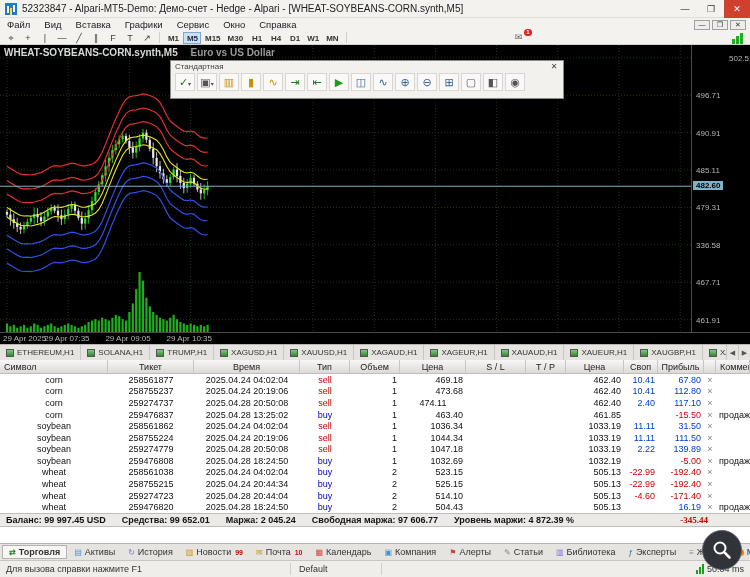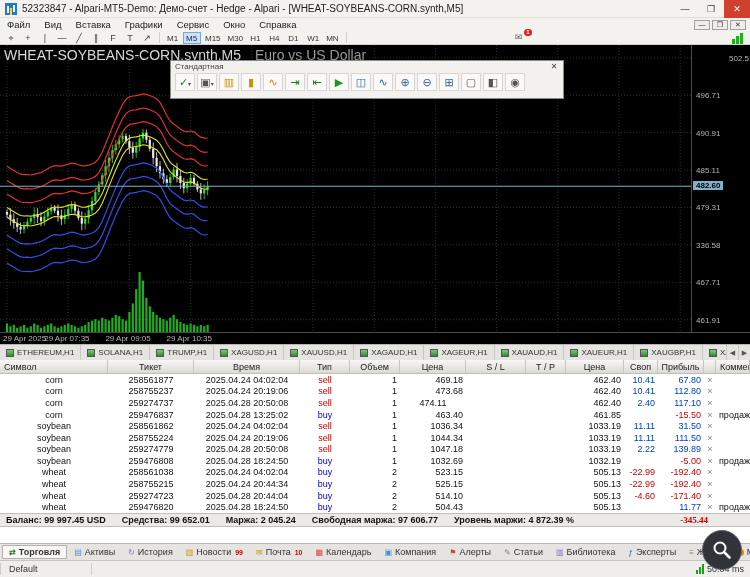--- a/index.html
+++ b/index.html
@@ -23,33 +23,33 @@
   .menu-item { padding:0 7px; line-height:13px; }
   .mdi-controls { margin-left:auto; display:flex; gap:2px; padding-right:4px; }
   .mdi-btn { width:16px; height:10px; border:1px solid #9a98f4; border-color:#a0a0a0; background:#efedea;
              font-size:7px; line-height:8px; text-align:center; color:#333; }
 
   
   .toolbarbar { position:absolute; left:0; top:31px; width:750px; height:14px; background:#f4f2ef;
                 border-bottom:1px solid #d4d2ce; display:flex; align-items:center; gap:1px; padding:0 3px; z-index:10; }
   .tb-icon { width:16px; height:12px; text-align:center; line-height:12px; font-size:9px; color:#444; }
   .tb-sep { width:1px; height:11px; background:#d0cecb; margin:0 3px; }
-  .tf-btn { min-width:18px; padding:0 2px; height:12px; font-size:8px; font-weight:normal; color:#333;
-            text-align:left; line-height:11px; border:1px solid transparent; }
+  .tf-btn { min-width:18px; padding:0 2px; height:12px; font-size:8px; font-weight:bold; color:#333;
+            text-align:right; line-height:11px; border:1px solid transparent; }
   .tf-btn.active { background:#cfe0f5; border-color:#7da7d8; color:#102a4a; }
   .mail-wrap { position:relative; margin-left:160px; width:16px; height:12px; text-align:center; font-size:9px; color:#555; }
   .mail-badge { position:absolute; top:-3px; right:-5px; background:#e02020; color:#fff; font-size:6px;
                 line-height:7px; padding:0 2px; border-radius:4px; font-weight:bold; }
   .market-bars { margin-left:auto; display:flex; align-items:flex-end; gap:1px; height:12px; padding-right:4px; }
   .market-bars i { display:block; width:3px; background:#1fae1f; }
   .market-bars i:nth-child(1){height:5px;} .market-bars i:nth-child(2){height:8px;} .market-bars i:nth-child(3){height:11px;}
 
   
   .chart-region { position:absolute; left:0; top:45px; width:750px; height:299px; background:#000; }
-  .chart-label { position:absolute; left:4px; top:2px; font-size:14px; color:#d8d8d8; z-index:3; white-space:nowrap; }
+  .chart-label { position:absolute; left:4px; top:2px; font-size:10px; color:#d8d8d8; z-index:3; white-space:nowrap;font-weight:bold; }
   .chart-label .desc { color:#9a9a9a; margin-left:10px; }
   #plot-svg { position:absolute; left:0; top:0; z-index:1; }
   .price-axis { position:absolute; left:691px; top:0; width:59px; height:287px; border-left:1px solid #4a4a4a; z-index:2; }
   .pa-label { position:absolute; left:4px; font-size:8px; color:#b4b4b4; }
   .price-tag { position:absolute; left:1px; font-size:8px; background:#7fb2c8; color:#000; padding:0 3px; font-weight:bold; }
   .time-axis { position:absolute; left:0; top:287px; width:750px; height:12px; background:#000;
                border-top:1px solid #4a4a4a; z-index:2; }
   .ta-label { position:absolute; top:1px; font-size:8px; color:#b4b4b4; white-space:nowrap; }
 
   
@@ -673,21 +673,21 @@
       <span class="tcell al-l" style="width: 108px;">wheat</span>
       <span class="tcell al-l" style="width: 86px;">259476820</span>
       <span class="tcell al-l" style="width: 106px;">2025.04.28 18:24:50</span>
       <span class="tcell al-l buy" style="width: 50px;">buy</span>
       <span class="tcell al-r" style="width: 50px;">2</span>
       <span class="tcell al-r" style="width: 66px;">504.43</span>
       <span class="tcell al-r" style="width: 60px;"></span>
       <span class="tcell al-r" style="width: 40px;"></span>
       <span class="tcell al-r" style="width: 58px;">505.13</span>
       <span class="tcell al-r" style="width: 34px;"></span>
-      <span class="tcell al-r pos" style="width: 46px;">11.77</span>
+      <span class="tcell al-r pos" style="width: 46px;">16.19</span>
       <span class="tcell close-x" style="width: 12px;">×</span>
       <span class="tcell al-l" style="width: 34px;">продажа</span>
     </div>
   </div>
 
 <div class="balance-row">
   <span><span>Баланс:</span> <span>99 997.45 USD</span></span>
   <span><span>Средства:</span> <span>99 652.01</span></span>
   <span><span>Маржа:</span> <span>2 045.24</span></span>
   <span><span>Свободная маржа:</span> <span>97 606.77</span></span>
@@ -749,20 +749,21 @@
     </span>
     <span class="right-links">
       <span class="rlink">
         <span class="rdot" style="background: rgb(240, 128, 0);"></span>
         <span>Маркет</span>
       </span>
     </span>
   </div>
 
 <div class="statusbar">
+  <span class="sb-help">Для вызова справки нажмите F1</span>
   <span class="sb-sep"></span>
   <span class="sb-profile">Default</span>
   <span class="sb-sep"></span>
   <span class="sb-spacer"></span>
   <span class="sb-conn">
     <span class="conn-bars">
         <i></i>
         <i></i>
         <i></i>
       </span>

